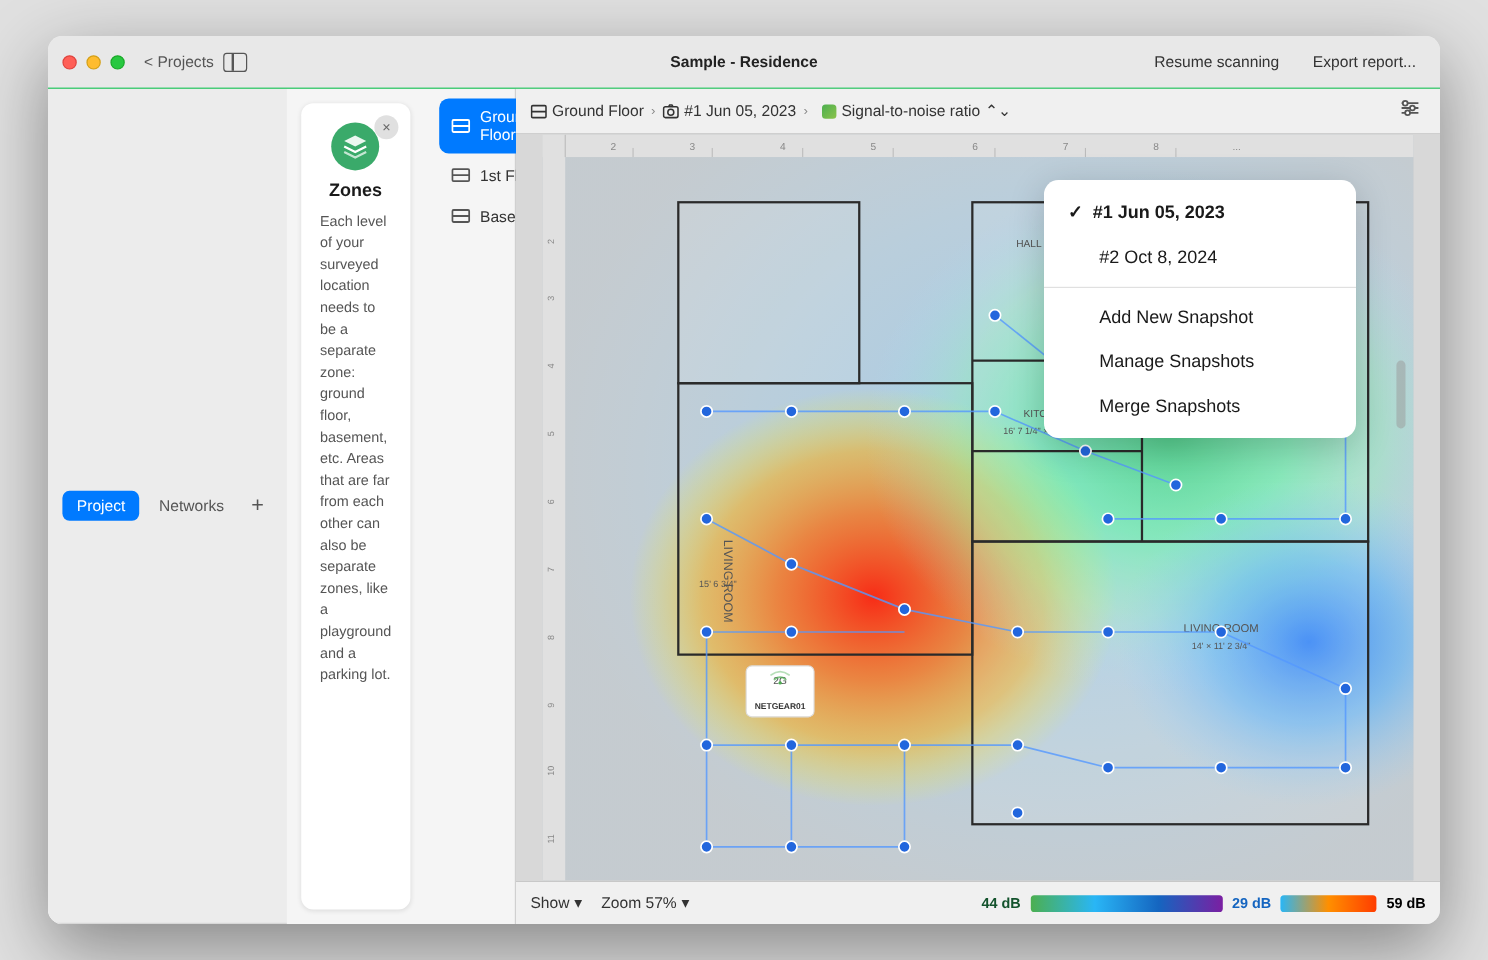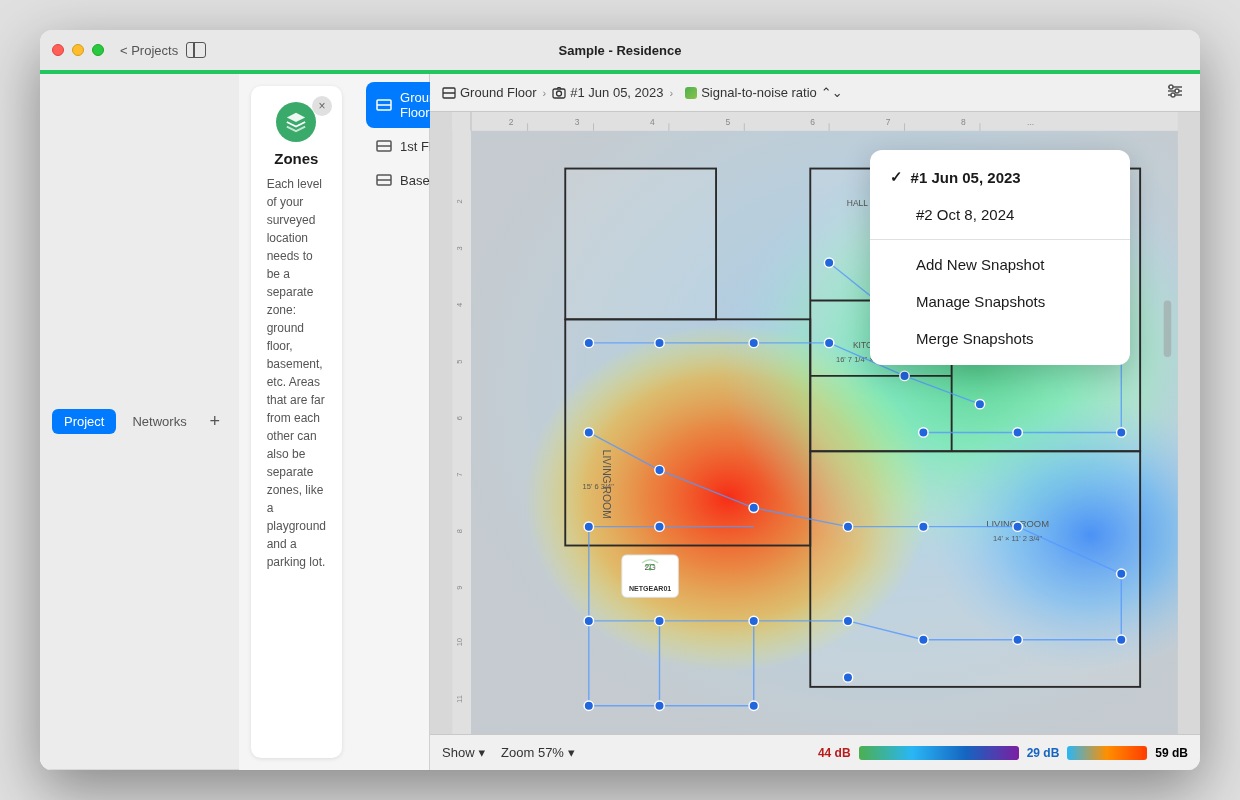--- a/index.html
+++ b/index.html
@@ -23,21 +23,21 @@
       flex-direction: column;
       background: #f0f0f0;
     }
     
     .titlebar {
       background: #e8e8e8;
       height: 44px;
       display: flex;
       align-items: center;
       padding: 0 12px;
-      border-bottom: 4px solid #22c55e;
+      border-bottom: 1px solid #22c55e;
       flex-shrink: 0;
       position: relative;
     }
     .traffic-lights {
       display: flex;
       gap: 8px;
       align-items: center;
     }
     .traffic-light {
       width: 12px;
@@ -347,40 +347,44 @@
     .legend-bar {
       width: 160px;
       height: 14px;
       border-radius: 3px;
       background: linear-gradient(to right, #4CAF50, #29B6F6, #1565C0, #7B1FA2);
     }
     .legend-val {
       font-size: 12px;
       font-weight: 600;
     }
-    .legend-val.green { color: #b91c1c; margin-left: 40px; }
+    .legend-val.green { color: #14532d; margin-left: 40px; }
     .legend-val.blue { color: #1565c0; }
     .legend-val.orange { color: #000000; }
   </style>
 </head>
 <body>
 
 <div class="window">
 
   <div class="titlebar">
     <div class="traffic-lights">
       <div class="traffic-light tl-red"></div>
       <div class="traffic-light tl-yellow"></div>
       <div class="traffic-light tl-green"></div>
     </div>
     <div class="titlebar-nav">
       <span>&lt; Projects</span>
       <div class="layout-icon"></div>
     </div>
     <div class="titlebar-center">Sample - Residence</div>
+    <div class="titlebar-actions">
+      <button>Resume scanning</button>
+      <button>Export report...</button>
+    </div>
   </div>
 
   <div class="main-content">
 
     <div class="sidebar">
       <div class="sidebar-tabs">
         <button class="tab-btn active">Project</button>
         <button class="tab-btn">Networks</button>
         <button class="tab-add">+</button>
       </div>

